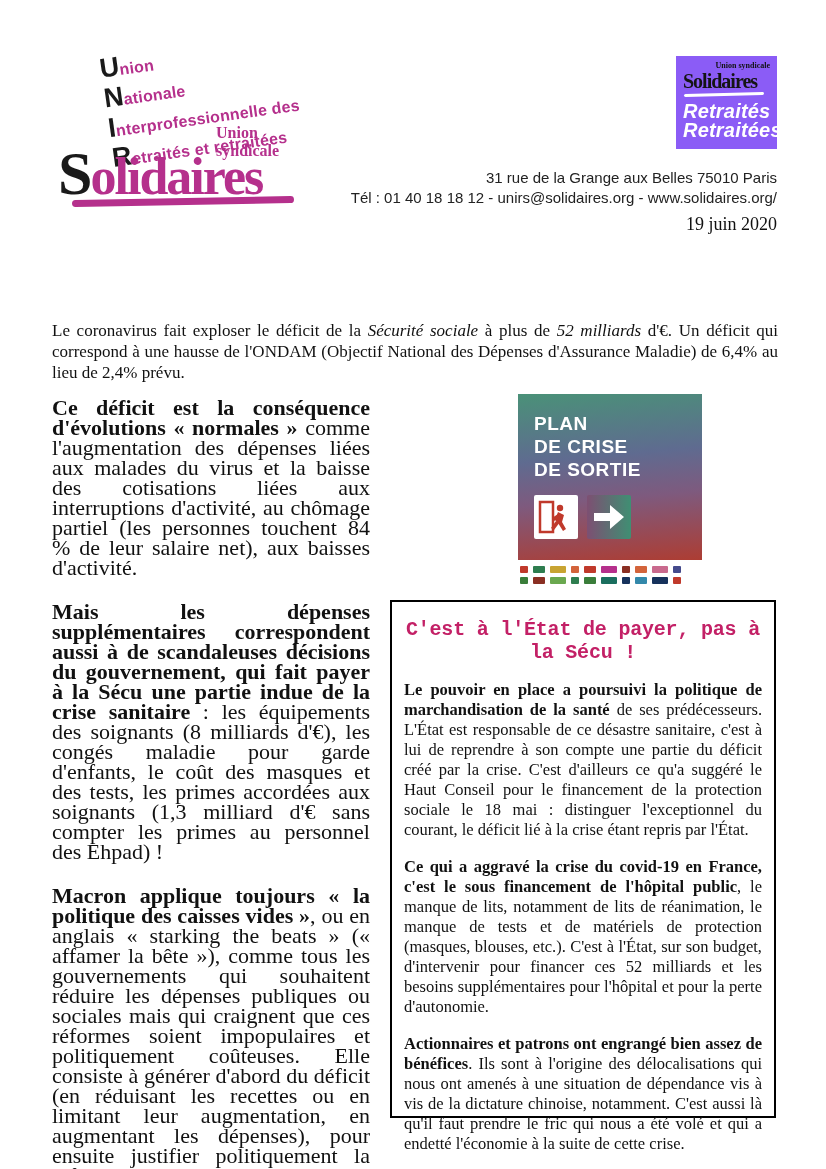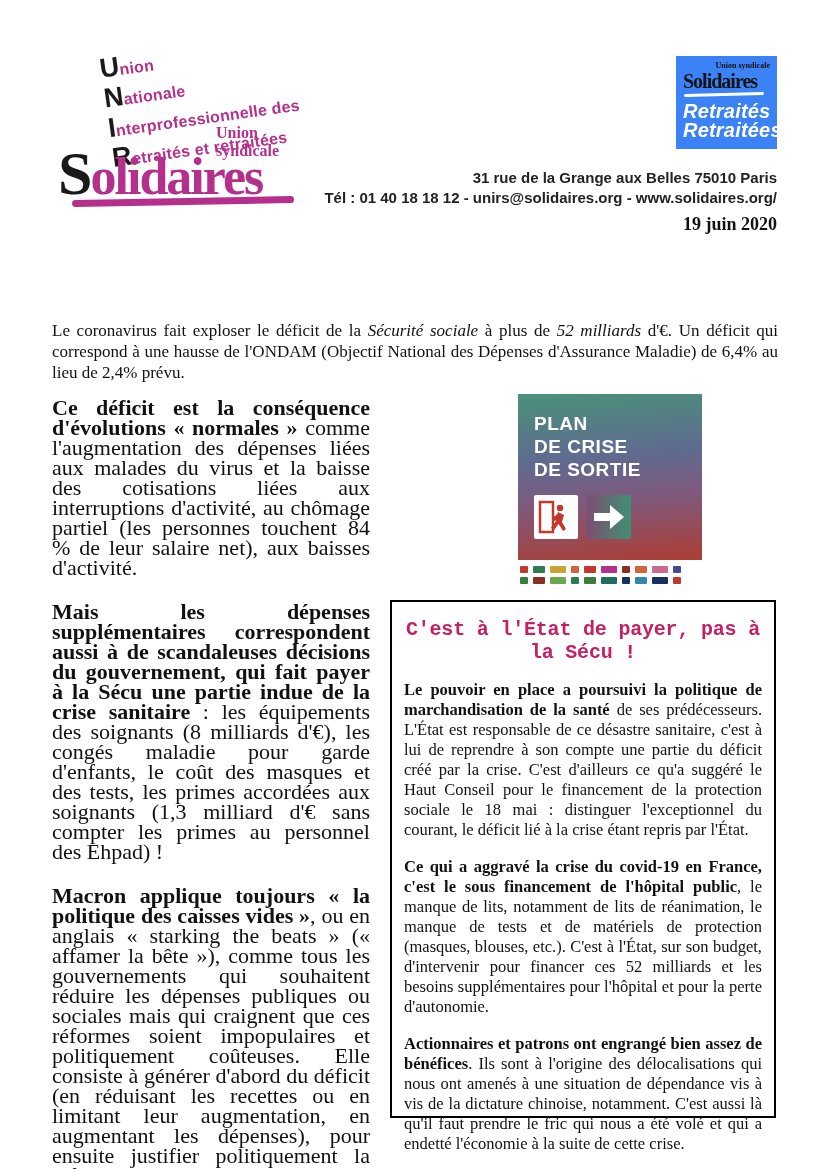--- a/index.html
+++ b/index.html
@@ -20,28 +20,28 @@
   .unirs-line { line-height: 26px; white-space: nowrap; }
   .unirs-initial { font-family: "Liberation Sans", sans-serif; font-weight: bold; font-size: 27px; color: #1a1a1a; }
   .unirs-rest { font-family: "Liberation Sans", sans-serif; font-weight: bold; font-size: 16px; color: #b5308c; letter-spacing: 0.2px; }
   .union-syndicale-left { position: absolute; left: 158px; top: 82px; color: #b5308c; font-weight: bold; font-size: 16px; line-height: 18px; font-family: "Liberation Serif", serif; }
   .solidaires-big { position: absolute; left: 0px; top: 96px; font-family: "Liberation Serif", serif; font-weight: bold; font-size: 52px; letter-spacing: -2px; white-space: nowrap; }
   .solidaires-big .s-black { color: #1a1a1a; font-size: 62px; }
   .solidaires-big .s-rest { color: #b5308c; margin-top: 20px; }
   .logo-underline { position: absolute; left: 14px; top: 156px; width: 222px; height: 7px; background: #b5308c; border-radius: 4px; transform: rotate(-1deg); }
 
   
-  .badge { position: absolute; left: 676px; top: 56px; width: 101px; height: 93px; background: #3b82f6; padding: 5px 7px 4px 7px; }
+  .badge { position: absolute; left: 676px; top: 56px; width: 101px; height: 93px; background: #8b5cf6; padding: 5px 7px 4px 7px; }
   .badge-us { text-align: right; color: #111; font-size: 8px; font-weight: bold; line-height: 9px; font-family: "Liberation Serif", serif; }
   .badge-solidaires { color: #141414; font-family: "Liberation Serif", serif; font-weight: bold; font-size: 20px; letter-spacing: -1px; line-height: 22px; }
   .badge-underline { width: 80px; height: 3px; background: #ffffff; border-radius: 2px; margin: 1px 0 6px 1px; transform: rotate(-1.5deg); }
   .badge-line { color: #ffffff; font-family: "Liberation Sans", sans-serif; font-weight: bold; font-style: italic; font-size: 20px; line-height: 19px; letter-spacing: 0.2px; }
 
   
-  .contact { position: absolute; right: 49px; top: 168px; text-align: right; font-weight: bold; }
+  .contact { position: absolute; right: 49px; top: 168px; text-align: right; }
   .contact-line { font-family: "Liberation Sans", sans-serif; font-size: 15px; line-height: 20px; color: #222; }
   .contact-date { font-family: "Liberation Serif", serif; font-size: 18px; margin-top: 6px; color: #111; }
 
   
   .doc-title { position: absolute; left: 0; top: 248px; width: 100%; text-align: center;
     font-family: "Liberation Sans", sans-serif; font-weight: bold; font-size: 33px; letter-spacing: -0.5px; color: #c32066; }
 
   
   .intro { position: absolute; left: 52px; top: 320px; width: 726px;
     font-size: 17px; line-height: 21px; text-align: justify; }

